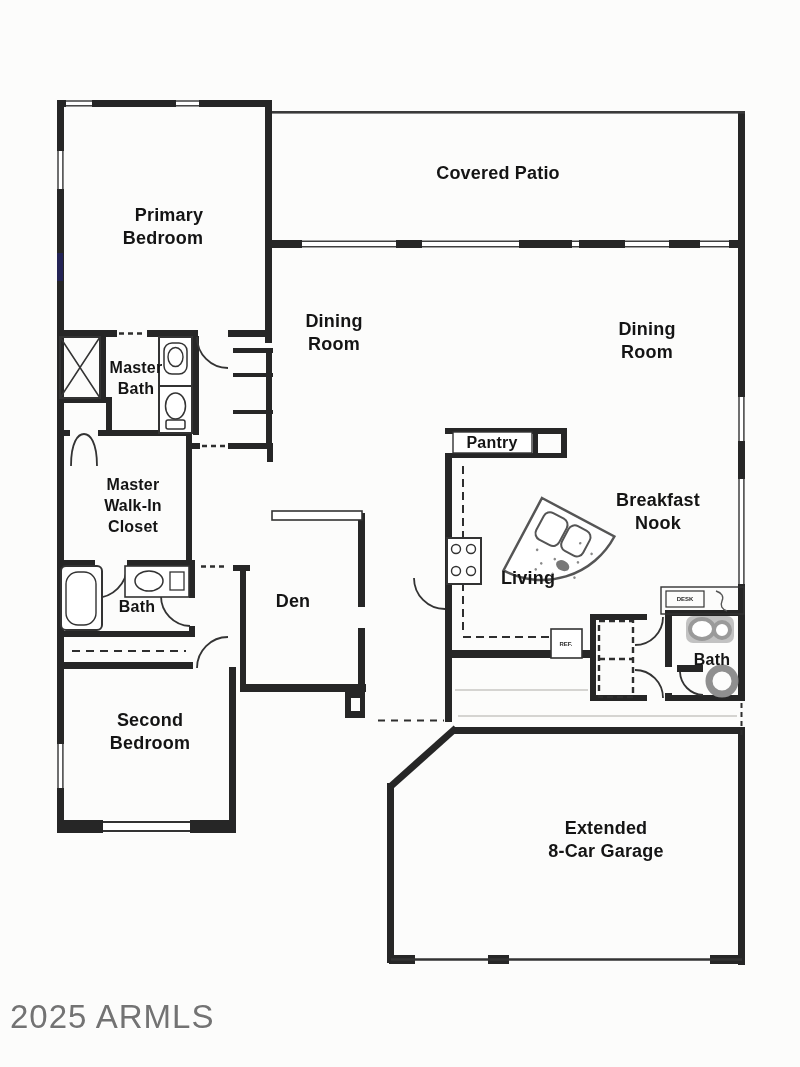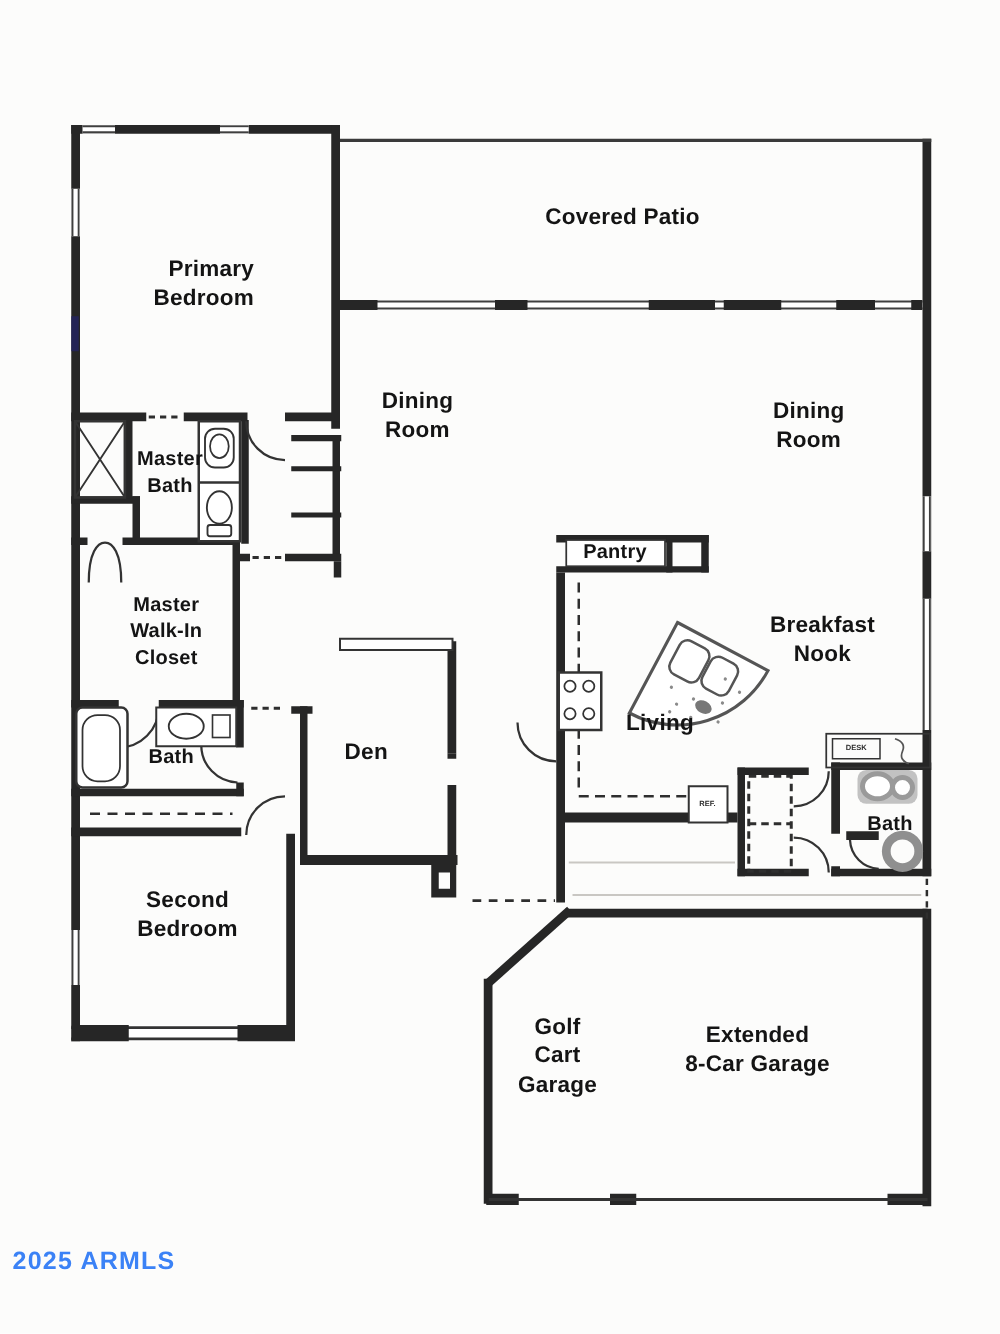--- a/index.html
+++ b/index.html
@@ -4,22 +4,22 @@
 <style>
   html,body{margin:0;padding:0;background:#ffffff;}
   #canvas{position:relative;width:800px;height:1067px;background:#fcfcfb;overflow:hidden;
           font-family:"Liberation Sans",sans-serif;}
   svg{position:absolute;left:0;top:0;}
   .lbl{position:absolute;transform:translate(-50%,-50%);white-space:pre-line;text-align:center;
        font-weight:bold;color:#141414;line-height:1.3;letter-spacing:0.2px;}
   .sz-main{font-size:18px;}
   .sz-med{font-size:16px;}
   .sz-tiny{font-size:6px;font-weight:bold;letter-spacing:0;line-height:1;color:#2b2b2b;}
-  .watermark{position:absolute;left:10px;top:998px;font-size:20px;font-weight:700;
-             color:#3b82f6;letter-spacing:1px;text-shadow:0 1px 0 #ffffff;}
+  .watermark{position:absolute;left:10px;top:998px;font-size:33px;font-weight:400;
+             color:#737373;letter-spacing:1px;text-shadow:0 1px 0 #ffffff;}
 </style>
 </head>
 <body>
 
 <div id="canvas">
 
   <svg width="800" height="1067" viewBox="0 0 800 1067">
 
     <g fill="#262626" stroke="none">
       <rect x="57" y="100" width="215" height="7"></rect>
@@ -245,22 +245,19 @@
 Closet</div>
   <div class="lbl sz-med" style="left:137px;top:607px;">Bath</div>
   <div class="lbl sz-main" style="left:150px;top:732px;">Second
 Bedroom</div>
   <div class="lbl sz-main" style="left:293px;top:602px;">Den</div>
   <div class="lbl sz-med" style="left:492px;top:443px;">Pantry</div>
   <div class="lbl sz-main" style="left:528px;top:579px;">Living</div>
   <div class="lbl sz-main" style="left:658px;top:497px;margin-top:15px;">Breakfast
 Nook</div>
   <div class="lbl sz-med" style="left:712px;top:660px;">Bath</div>
-  <div class="lbl sz-main" style="left:446px;top:845px;">Golf
-Cart
-Garage</div>
   <div class="lbl sz-main" style="left:606px;top:840px;">Extended
 8-Car Garage</div>
   <div class="lbl sz-tiny" style="left:566px;top:644px;">REF.</div>
   <div class="lbl sz-tiny" style="left:685px;top:599px;">DESK</div>
 
   <div class="watermark">2025 ARMLS</div>
 </div>
 
 </body></html>

